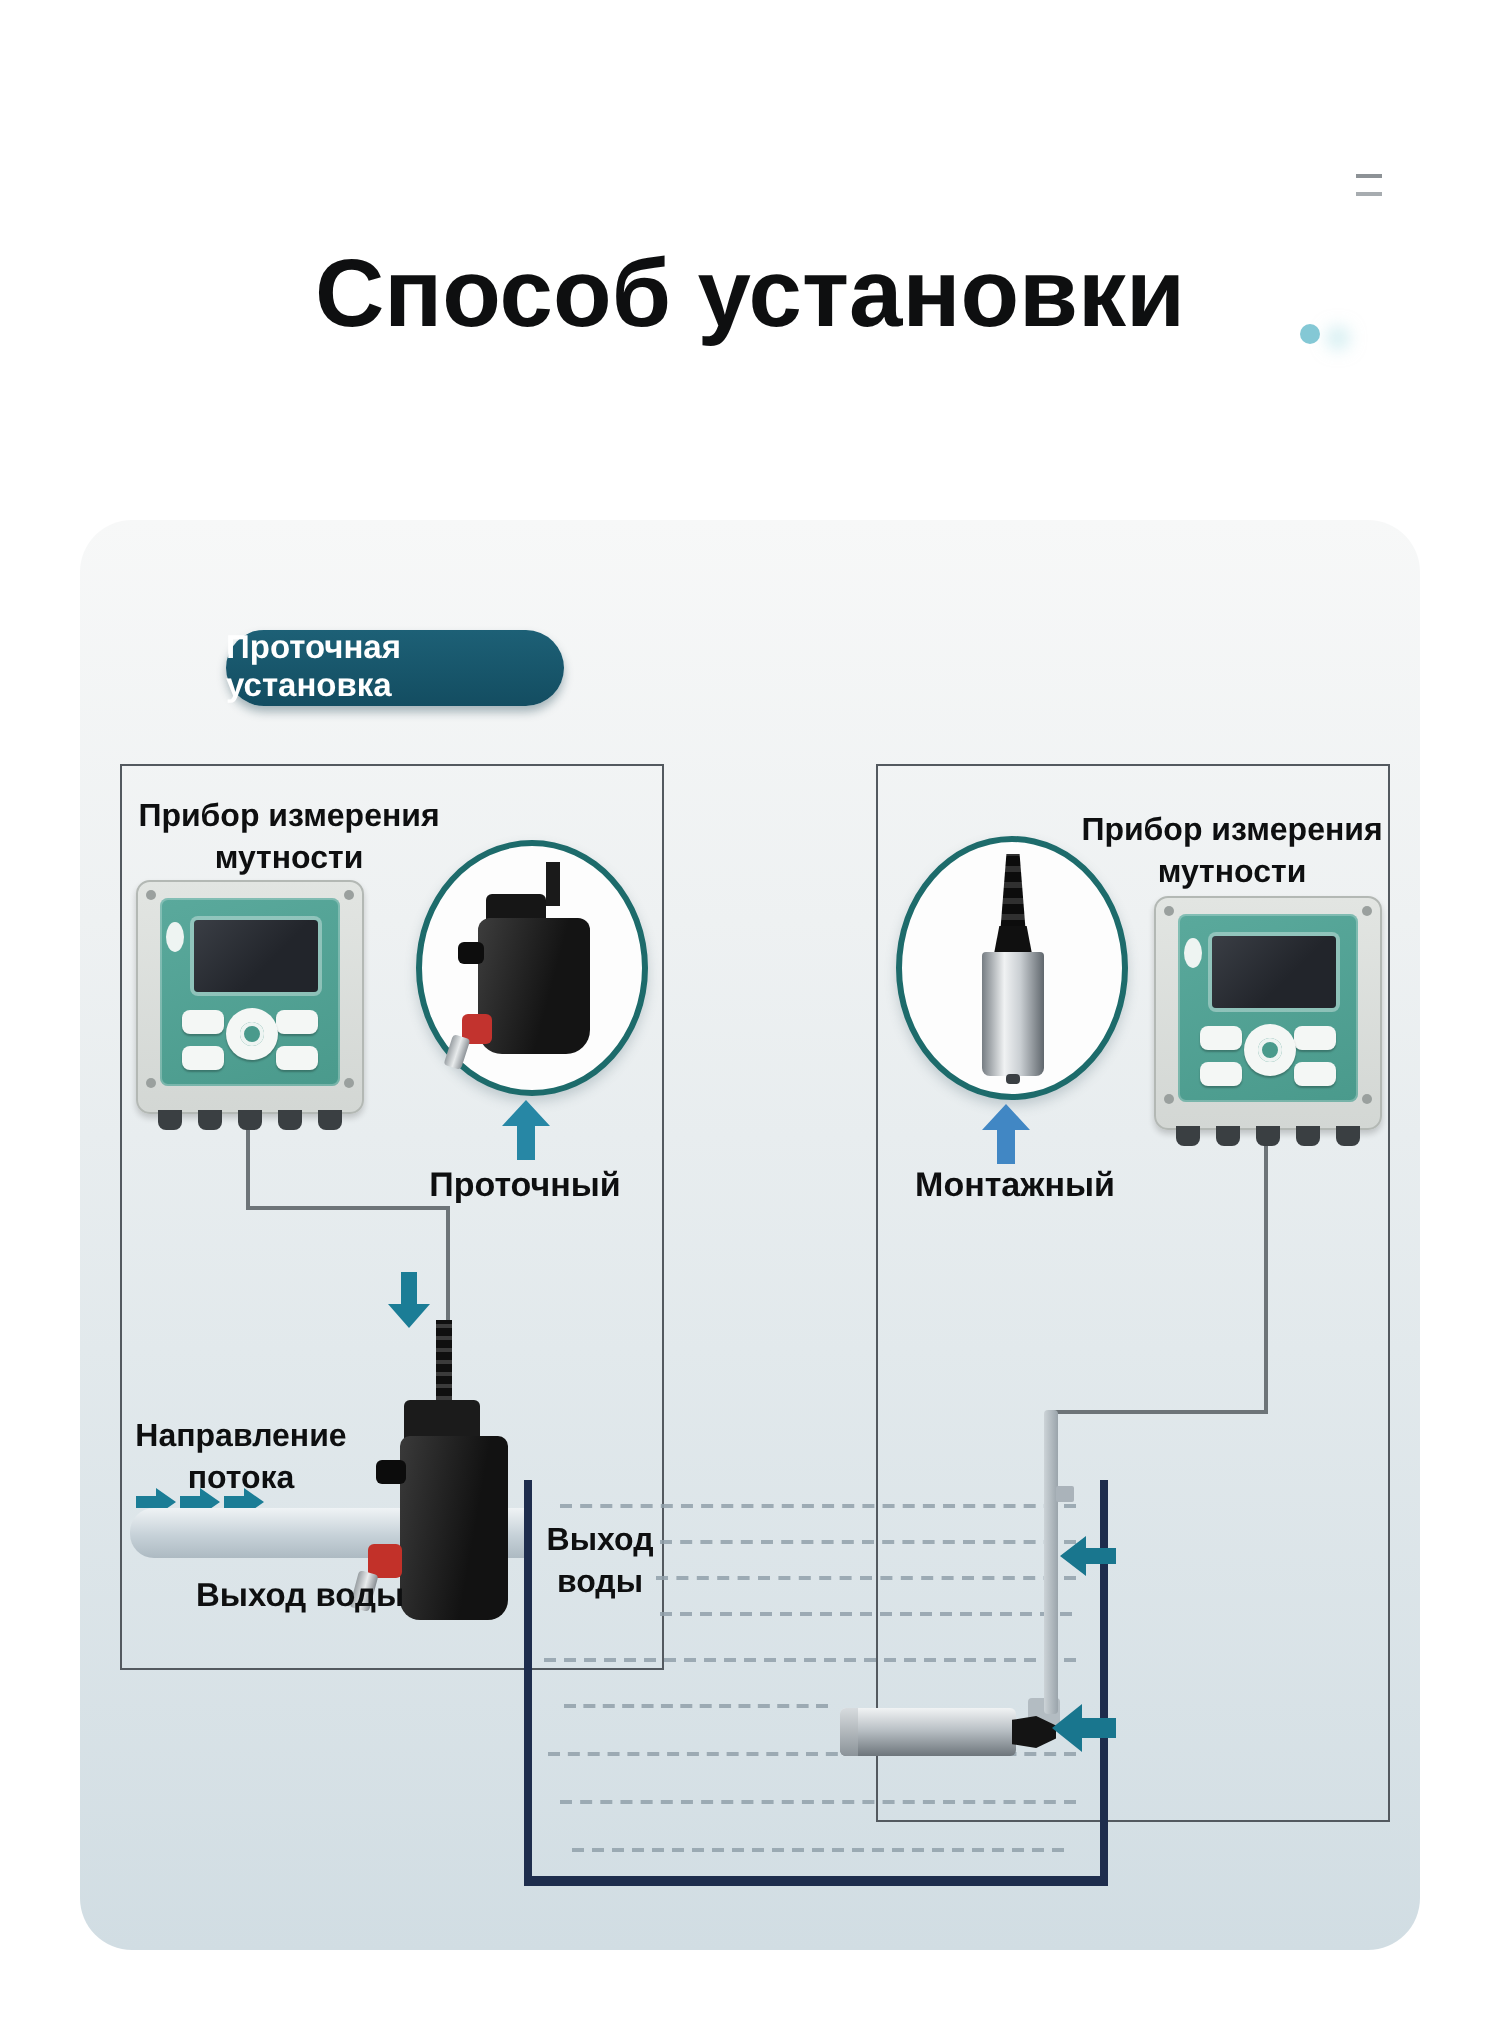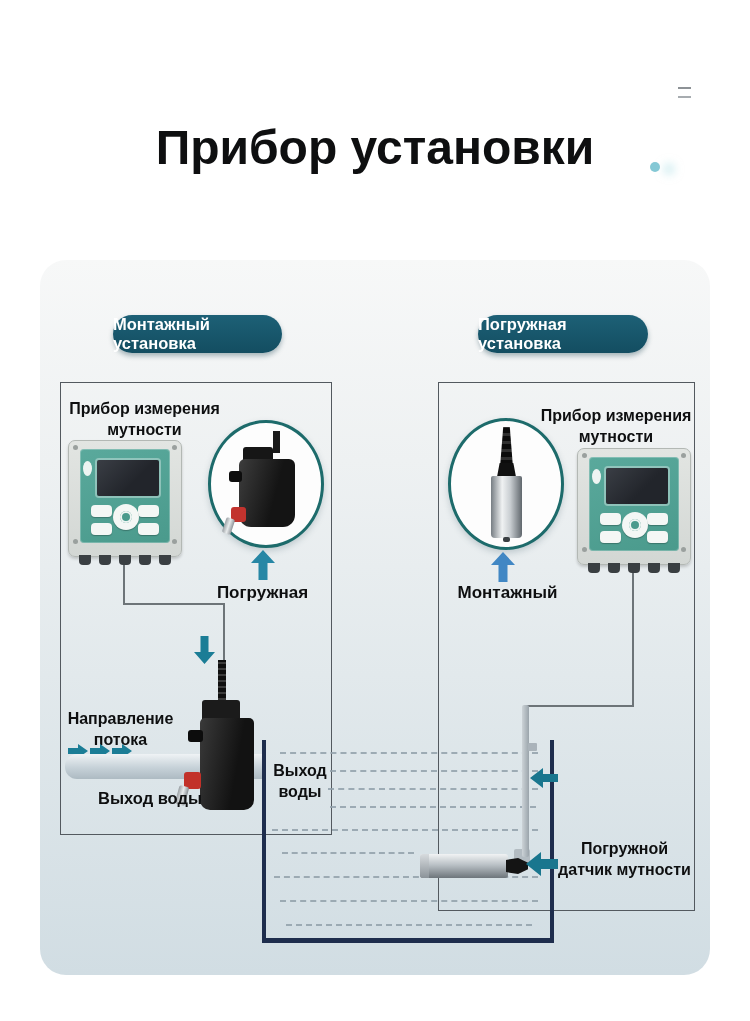--- a/index.html
+++ b/index.html
@@ -119,27 +119,26 @@
     background:linear-gradient(180deg,#d7dbde,#8b9399);}
   .tank-sensor-tip{position:absolute;left:466px;top:598px;width:22px;height:16px;background:#141414;
     clip-path:polygon(0 12%,55% 0,100% 30%,100% 70%,55% 100%,0 88%);}
 </style>
 </head>
 <body>
 
 <div class="screen">
 
   <div class="equals-mark"></div>
-  <div class="page-title">Прибор установки</div>
+  <div class="page-title">Способ установки</div>
   <div class="teal-dot"></div>
 
   <div class="panel">
 
-    <div class="badge badge-flow">Монтажный установка</div>
-    <div class="badge badge-sub">Погружная установка</div>
+    <div class="badge badge-flow">Проточная установка</div>
 
     <div class="dbox box-flow"></div>
     <div class="dbox box-sub"></div>
 
     <div class="lbl" style="left:22px;top:138px;width:165px;">Прибор измерения мутности</div>
 
     <div class="wire" style="left:83px;top:297px;width:2px;height:46px;"></div>
     <div class="wire" style="left:83px;top:343px;width:101px;height:2px;"></div>
     <div class="wire" style="left:183px;top:343px;width:2px;height:97px;"></div>
 
@@ -173,21 +172,21 @@
       <div class="fs-cap"></div>
       <div class="fs-body"></div>
       <div class="fs-knob"></div>
       <div class="fs-valve"></div>
       <div class="fs-stem"></div>
     </div>
 
     <svg class="arrow" style="left:211px;top:290px;" width="24" height="30" viewBox="0 0 24 30">
       <polygon points="12,0 24,13 16.5,13 16.5,30 7.5,30 7.5,13 0,13" fill="#2787a5"></polygon>
     </svg>
-    <div class="lbl" style="left:160px;top:322px;width:125px;font-size:17px;">Погружная</div>
+    <div class="lbl" style="left:160px;top:322px;width:125px;font-size:17px;">Проточный</div>
 
     <svg class="arrow" style="left:154px;top:376px;" width="21" height="28" viewBox="0 0 21 28">
       <polygon points="10.5,28 21,16 14.5,16 14.5,0 6.5,0 6.5,16 0,16" fill="#1b7d96"></polygon>
     </svg>
 
     <div class="lbl" style="left:18px;top:448px;width:125px;">Направление потока</div>
     <svg class="arrow" style="left:28px;top:484px;" width="20" height="14" viewBox="0 0 20 14">
       <polygon points="20,7 10,0 10,4 0,4 0,10 10,10 10,14" fill="#1b7d96"></polygon>
       </svg>
     <svg class="arrow" style="left:50px;top:484px;" width="20" height="14" viewBox="0 0 20 14">
@@ -269,16 +268,15 @@
     <div class="tank-sensor-ring"></div>
     <div class="tank-sensor-tip"></div>
 
     <svg class="arrow" style="left:490px;top:508px;" width="28" height="20" viewBox="0 0 28 20">
       <polygon points="0,10 13,0 13,6 28,6 28,14 13,14 13,20" fill="#19768e"></polygon>
     </svg>
 
     <svg class="arrow" style="left:486px;top:592px;" width="32" height="24" viewBox="0 0 32 24">
       <polygon points="0,12 15,0 15,7 32,7 32,17 15,17 15,24" fill="#19768e"></polygon>
     </svg>
-    <div class="lbl" style="left:512px;top:578px;width:145px;">Погружной датчик мутности</div>
 
   </div>
 </div>
 
 </body></html>

